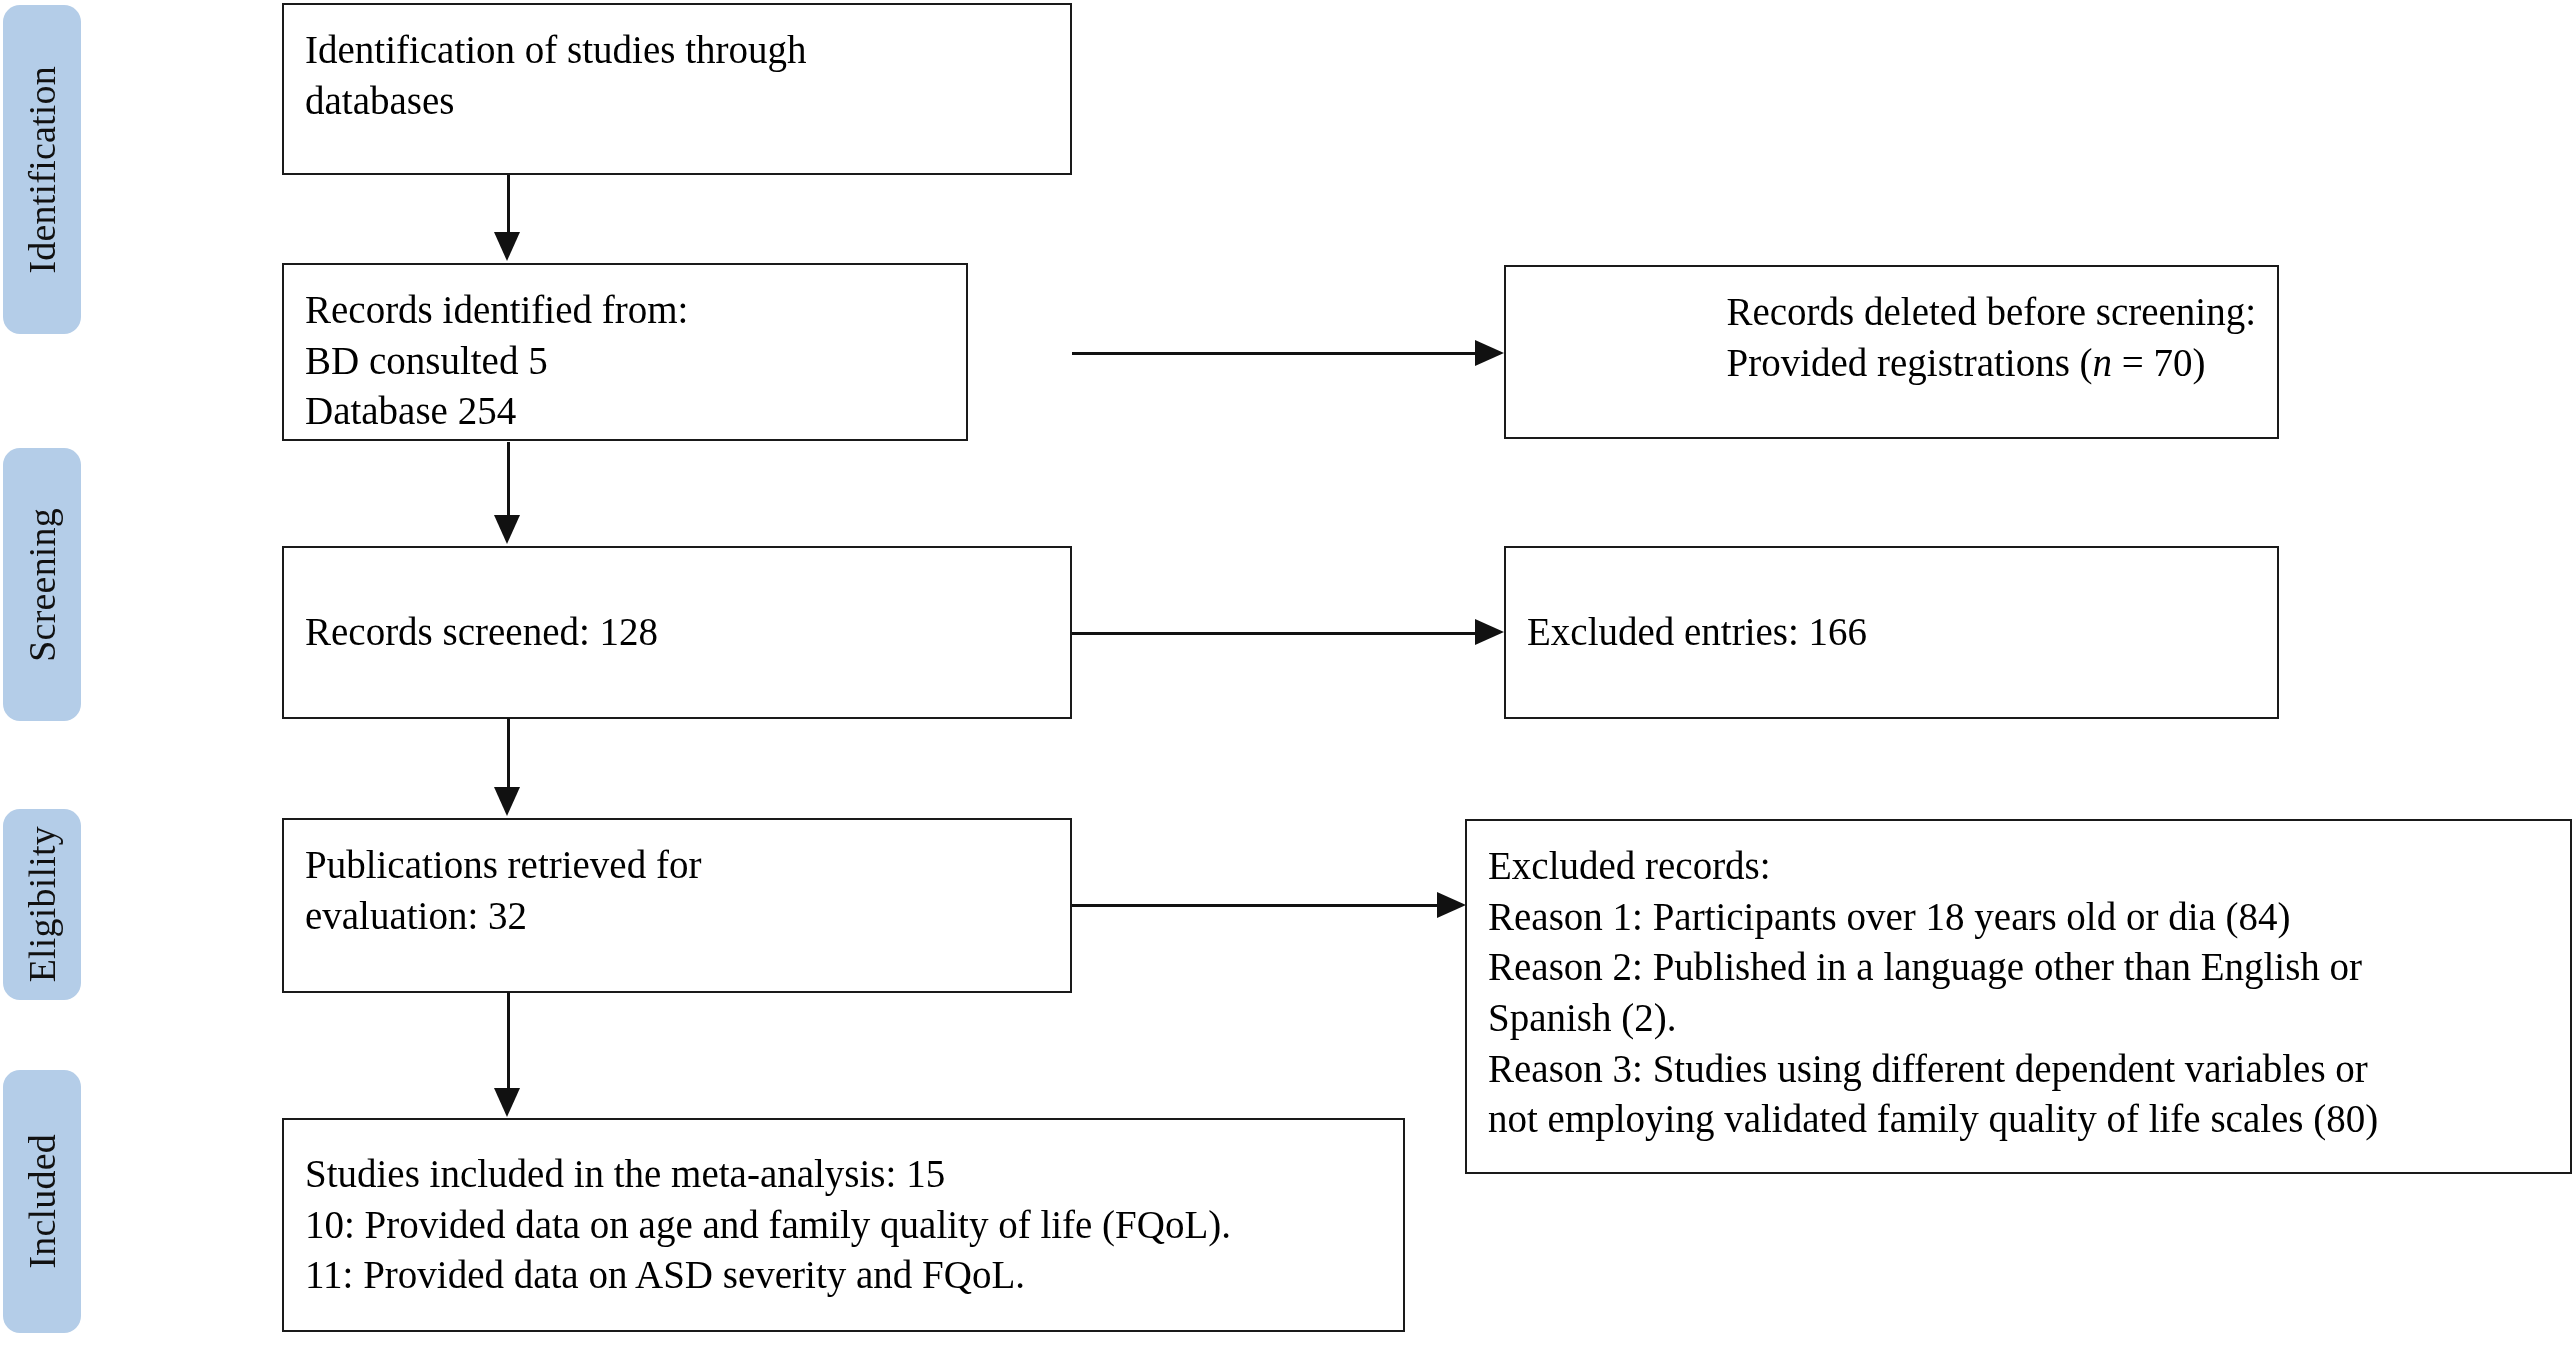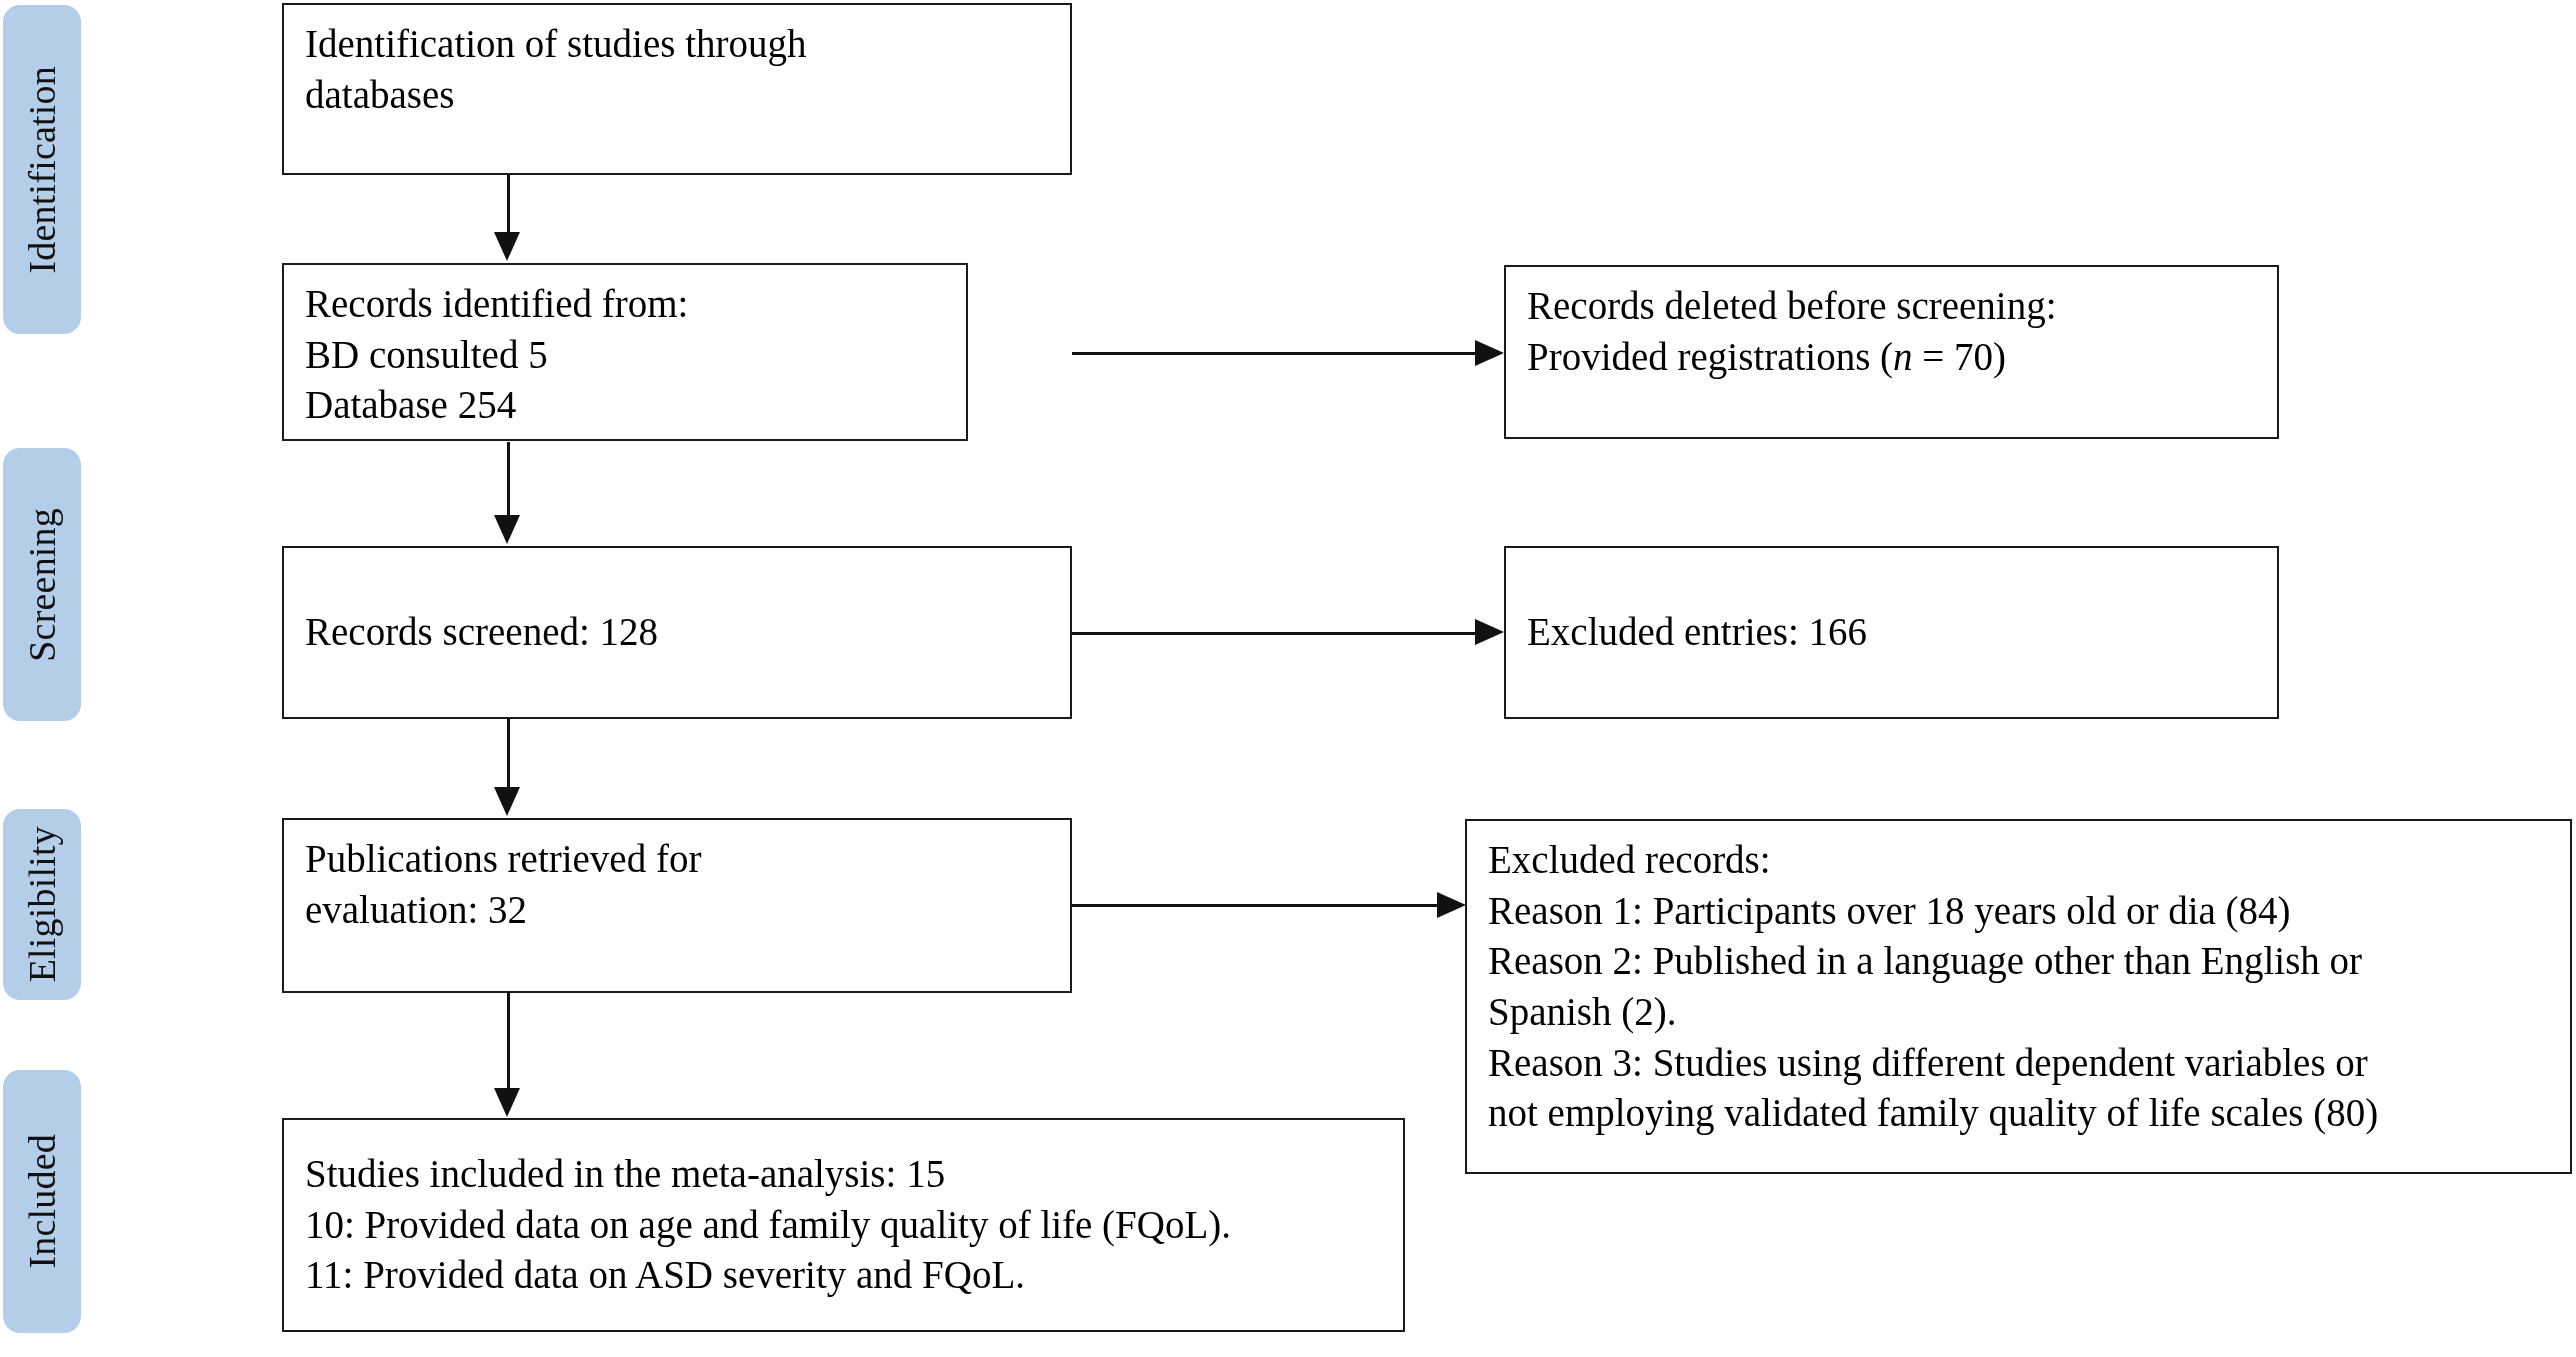--- a/index.html
+++ b/index.html
@@ -24,21 +24,21 @@
     position:absolute;background:#ffffff;
     border:2.4px solid #1a1a1a;
     box-sizing:border-box;
     display:flex;align-items:center;
   }
   .node .txt{
     padding:0 21px;font-size:39px;line-height:1.30;
     white-space:pre-line;color:#000;
   }
   .node.topalign{align-items:flex-start;}
-  .node.topalign .txt{padding-top:14px;}
+  .node.topalign .txt{padding-top:20px;}
 
   
   .vline{position:absolute;width:2.9px;background:#111;}
   .hline{position:absolute;height:2.9px;background:#111;}
   .arrow-down{
     position:absolute;width:0;height:0;
     border-left:13.4px solid transparent;border-right:13.4px solid transparent;
     border-top:29px solid #111;
   }
   .arrow-right{
@@ -79,21 +79,21 @@
 
   <div class="node topalign" style="left:282px;top:263px;width:686px;height:178px;">
     <div class="txt">Records identified from:
 BD consulted 5
 Database 254</div>
   </div>
 
   <div class="hline" style="left:1072px;top:352px;width:405px;"></div>
   <div class="arrow-right" style="left:1475px;top:340px;"></div>
 
-  <div class="node topalign" style="left:1504px;top:265px;width:775px;height:174px;">
+  <div class="node topalign" style="left:1504px;top:265px;width:775px;height:174px;justify-content:flex-end;">
     <div class="txt"><span>Records deleted before screening:</span><br><span>Provided registrations (</span><span class="ital">n</span><span> = 70)</span></div>
   </div>
 
   <div class="vline" style="left:507px;top:442px;height:75px;"></div>
   <div class="arrow-down" style="left:494px;top:515px;"></div>
 
   <div class="node" style="left:282px;top:546px;width:790px;height:173px;">
     <div class="txt">Records screened: 128</div>
   </div>
 

